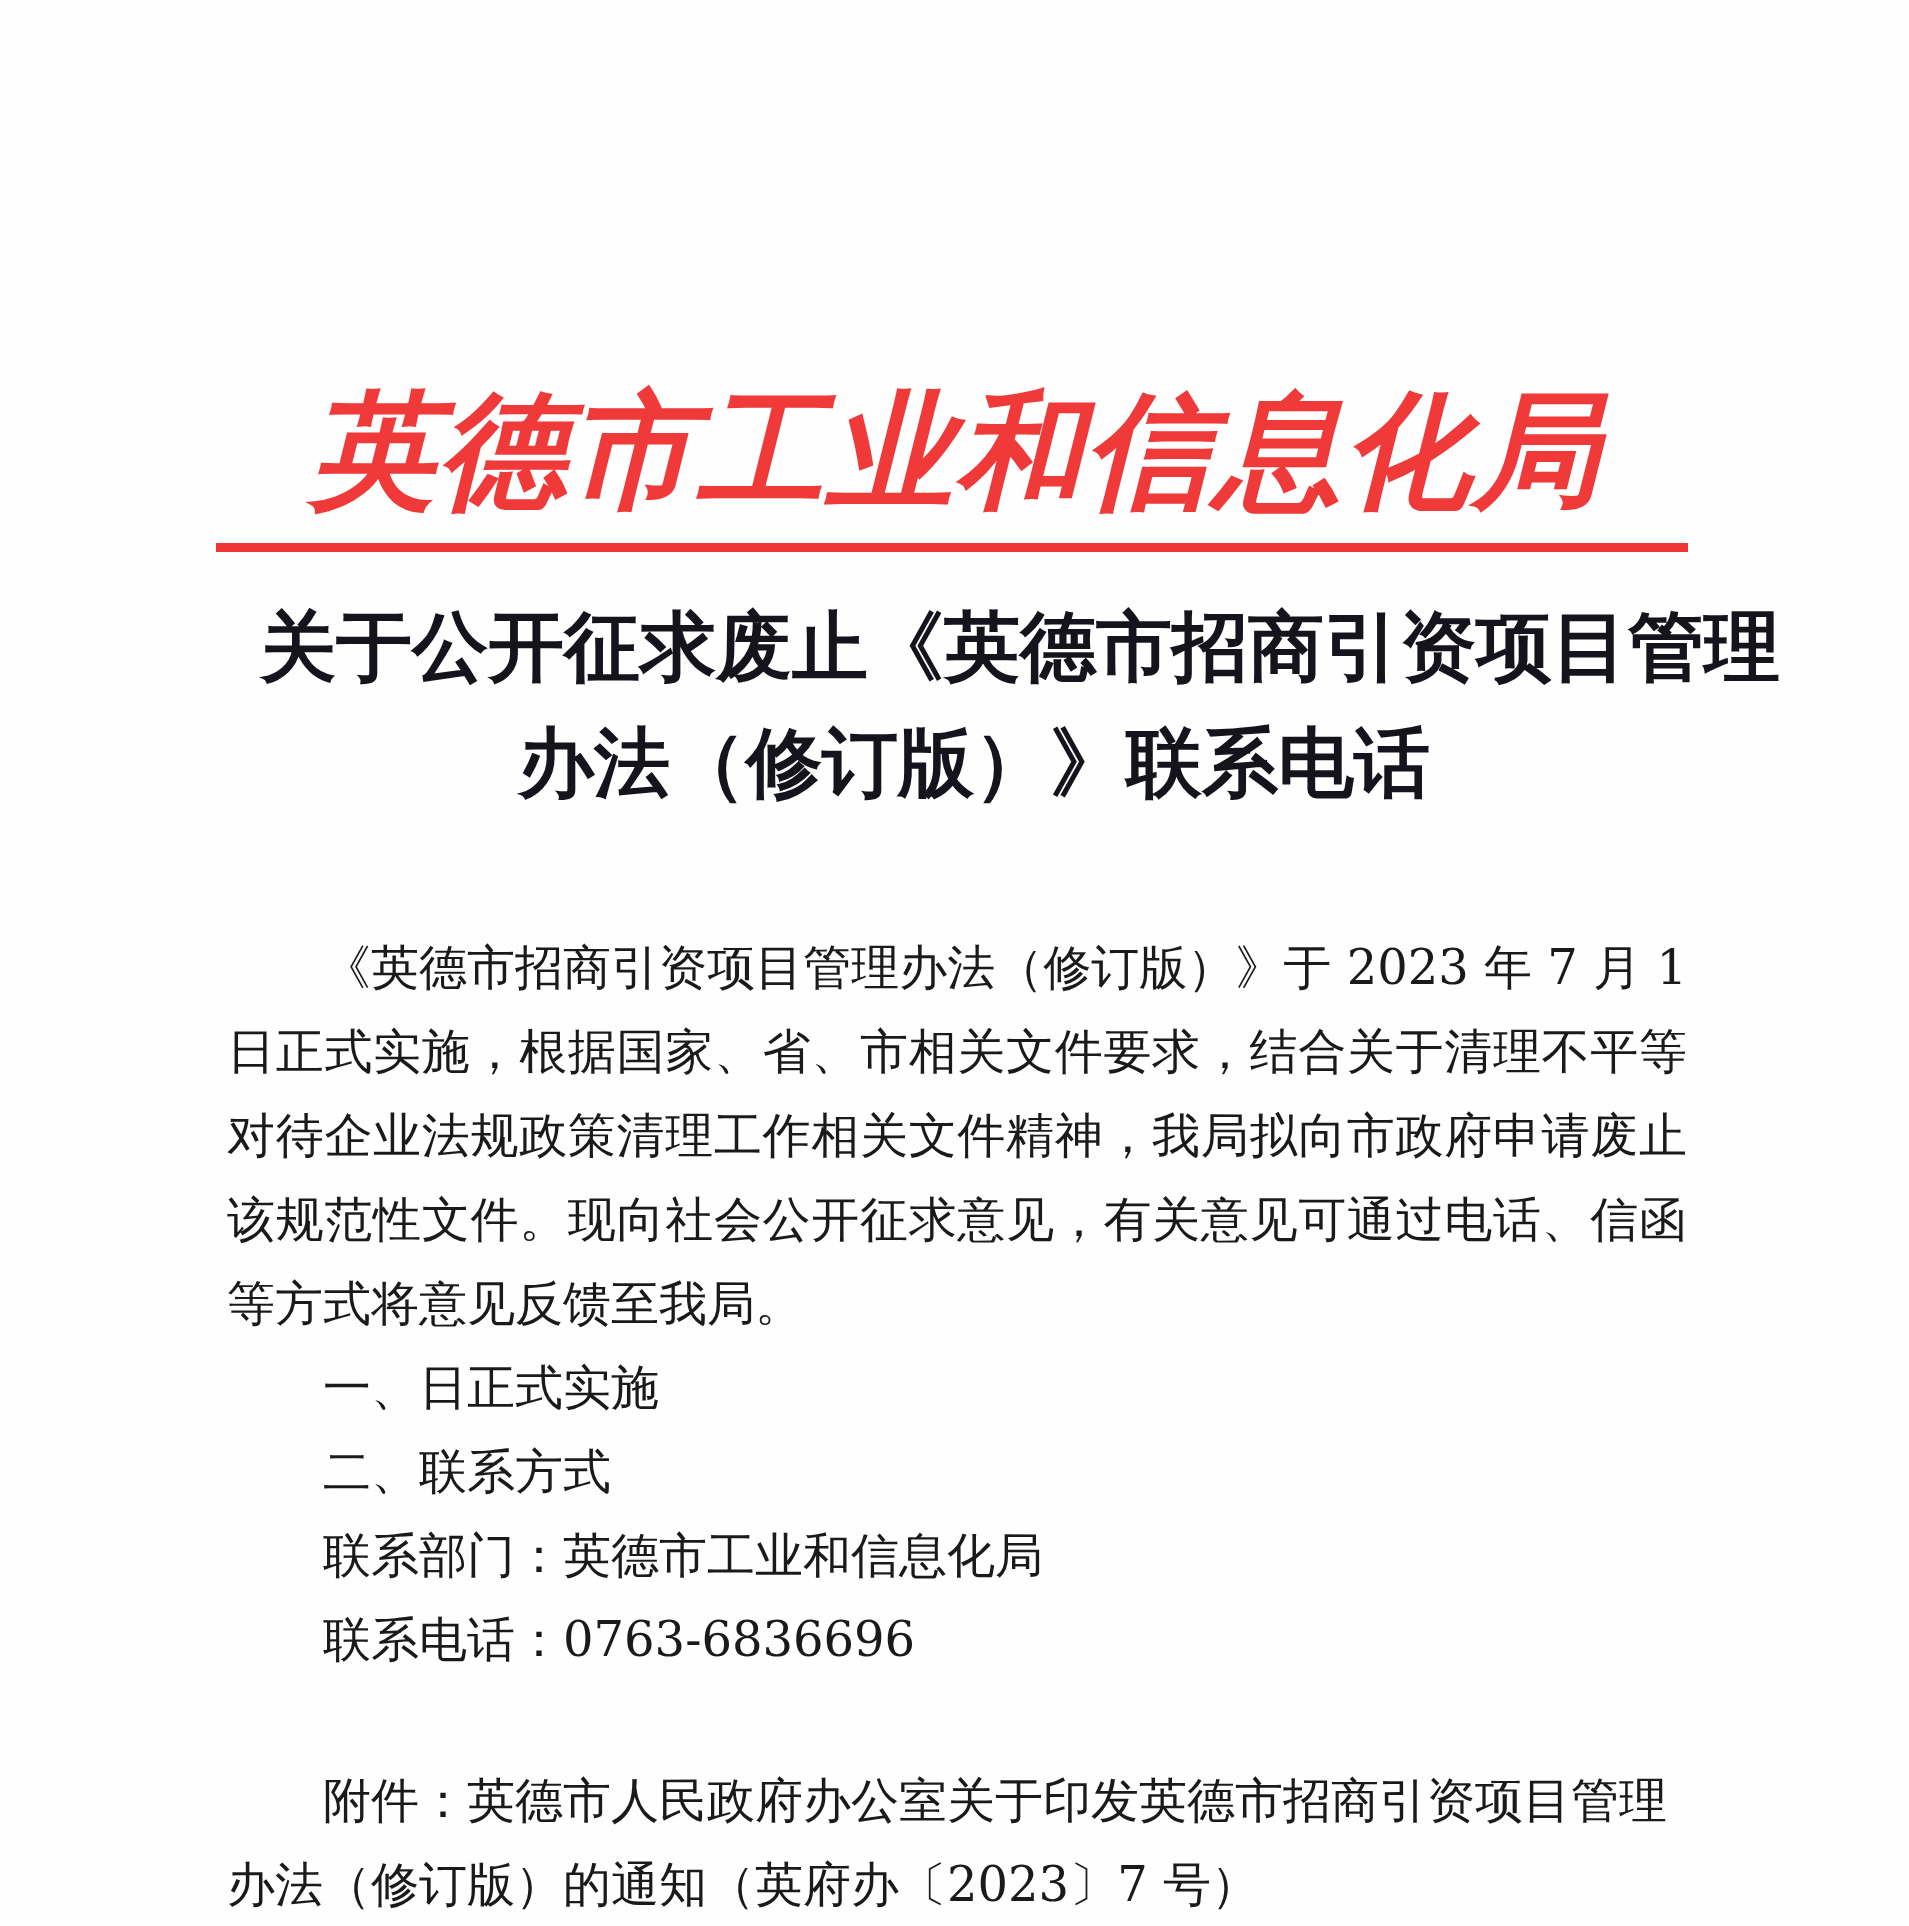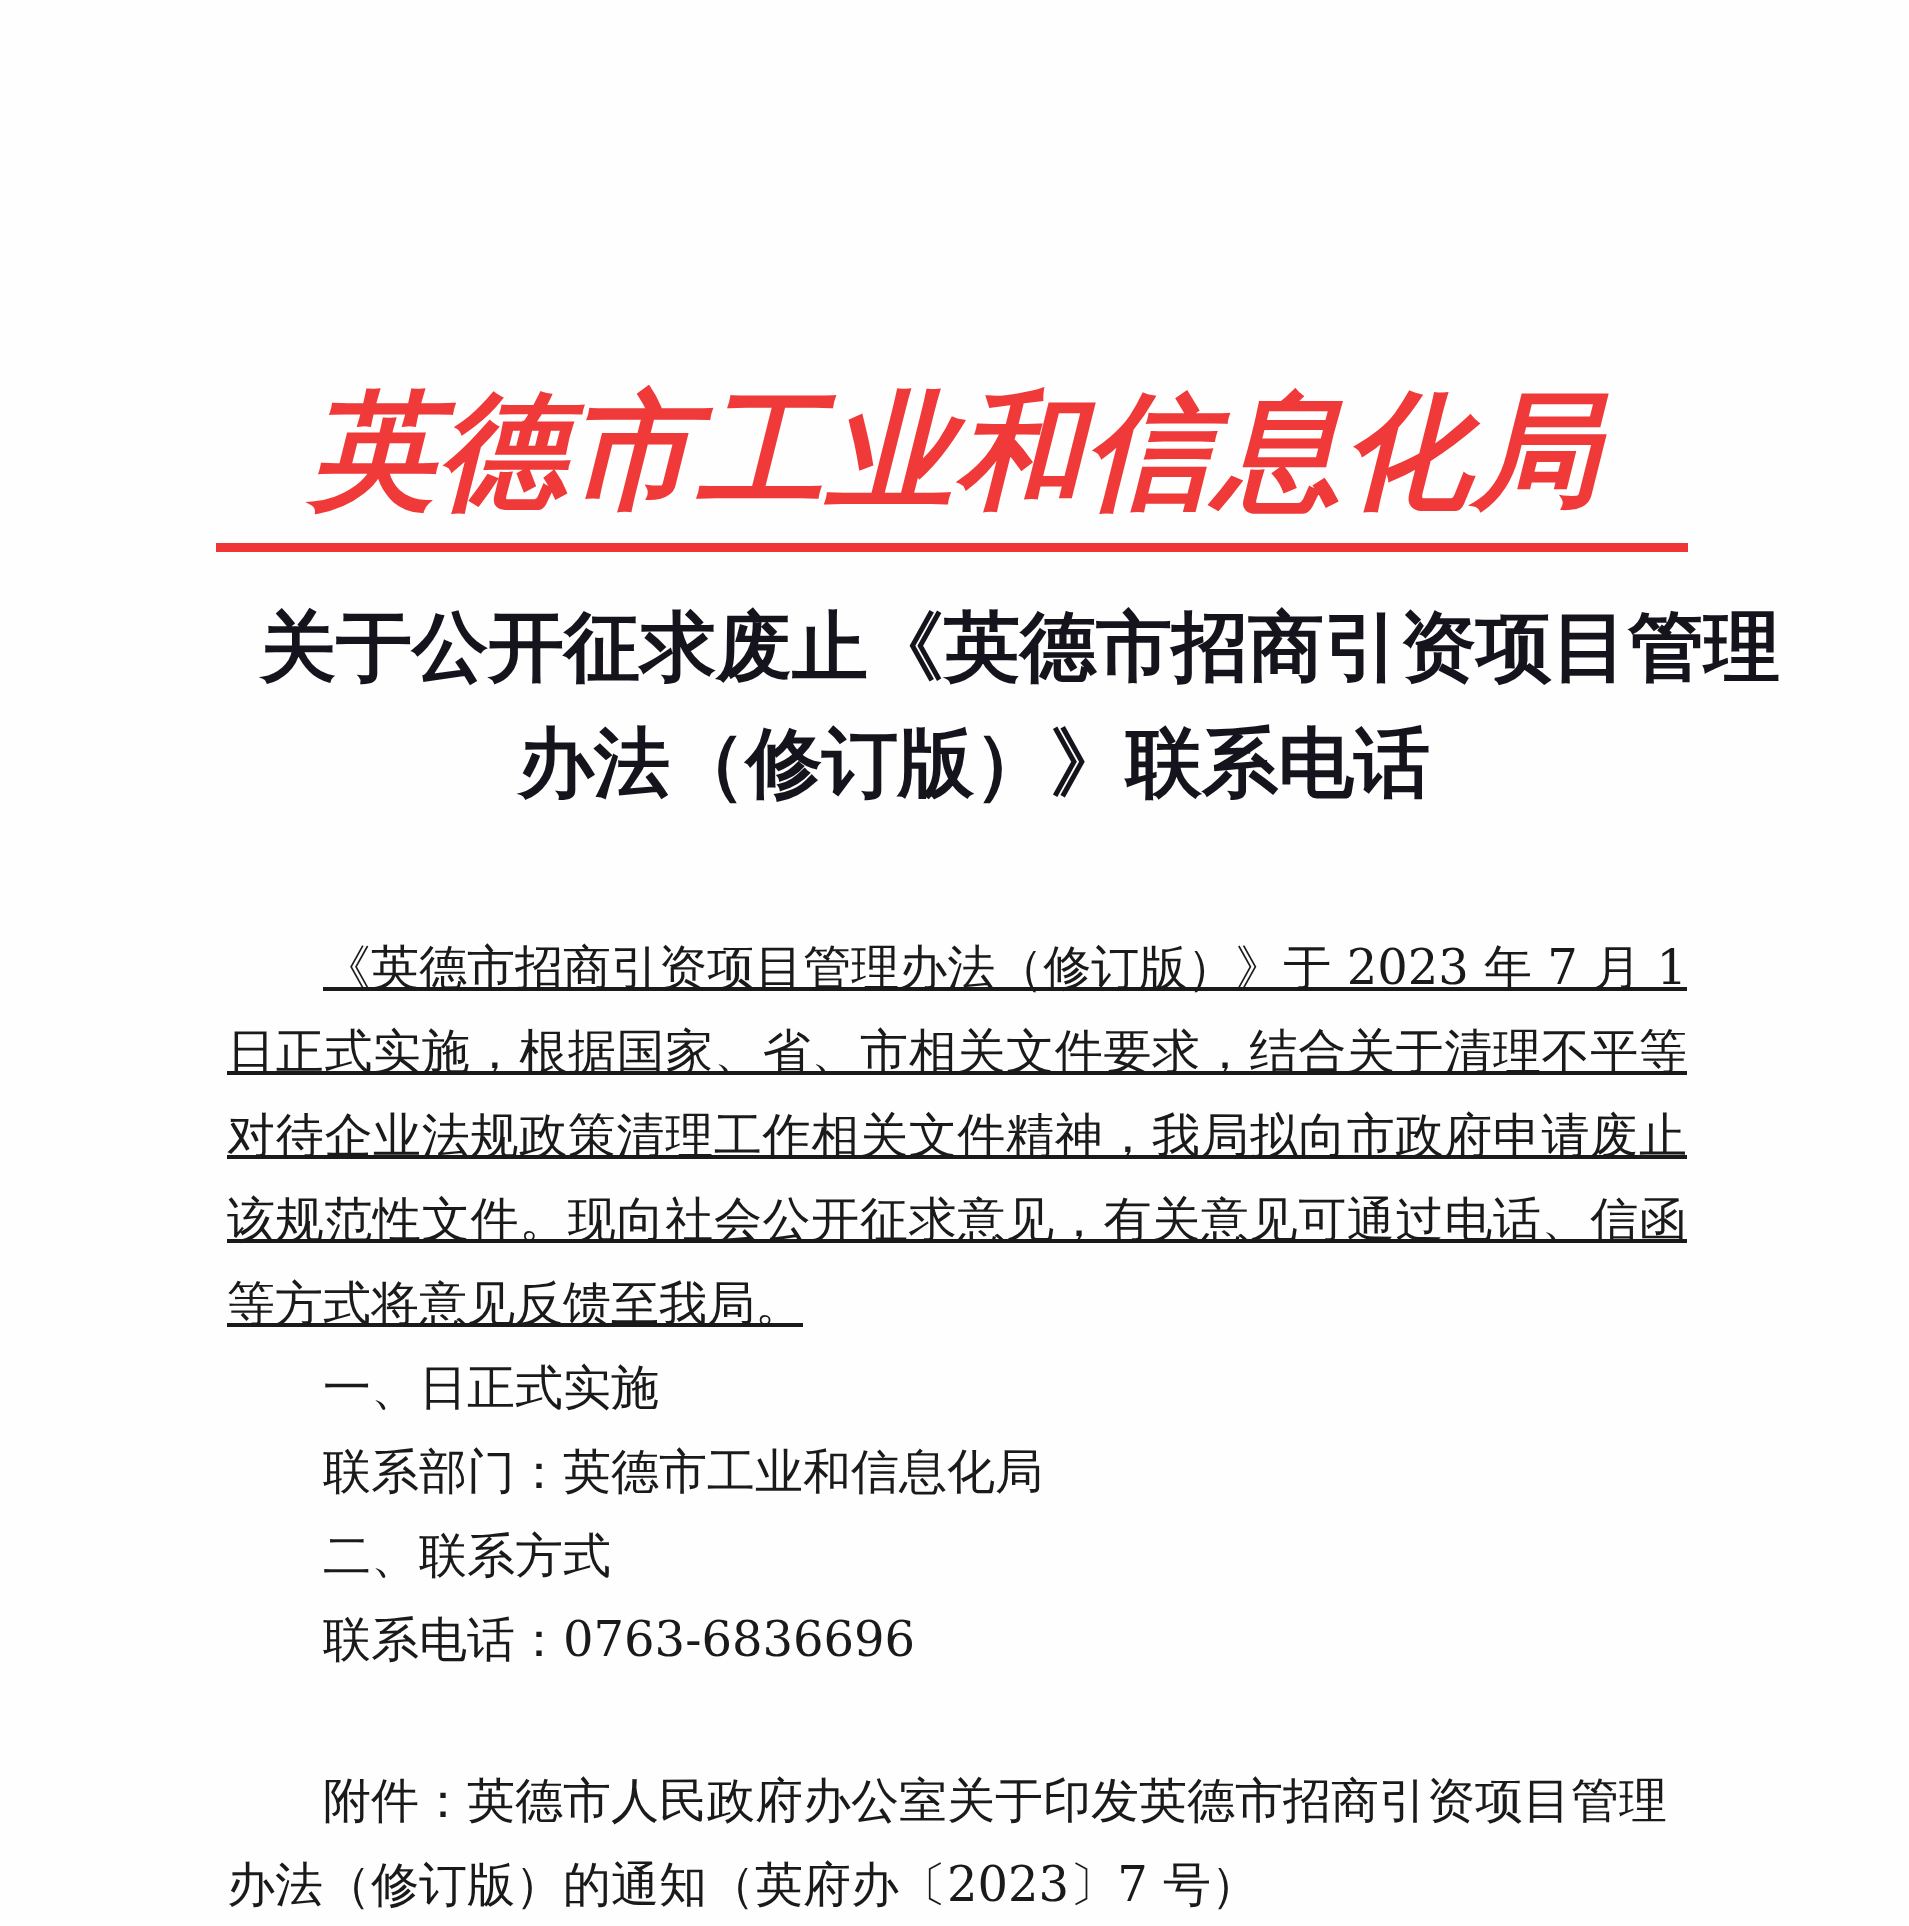--- a/index.html
+++ b/index.html
@@ -29,42 +29,42 @@
       color: #15131c;
     }
     .doc-title .line { display: block; white-space: nowrap; margin-left: 44px; }
 
     .body-text {
       position: absolute; left: 227px; top: 925px; width: 1460px;
       font-size: 48px; line-height: 84px;
       font-family: "DejaVu Serif", "Liberation Serif", serif;
       color: #1a1a1a;
     }
-    .para { margin: 0; text-align: justify; text-align-last: left; text-indent: 96px; text-decoration: underline; }
+    .para { margin: 0; text-align: justify; text-align-last: left; text-indent: 96px; }
     .line-indent { display: block; padding-left: 96px; white-space: nowrap; }
     .gap { height: 77px; }
     .attach { margin: 0; text-indent: 96px; }
   </style>
 </head>
 <body>
 
 <div class="page">
 
   <div class="org-header">英德市工业和信息化局</div>
   <div class="red-rule"></div>
 
   <div class="doc-title">
     <span class="line">关于公开征求废止《英德市招商引资项目管理</span>
     <span class="line">办法（修订版）》联系电话</span>
   </div>
 
   <div class="body-text">
     <p class="para">《英德市招商引资项目管理办法（修订版）》于 2023 年 7 月 1 日正式实施，根据国家、省、市相关文件要求，结合关于清理不平等对待企业法规政策清理工作相关文件精神，我局拟向市政府申请废止该规范性文件。现向社会公开征求意见，有关意见可通过电话、信函等方式将意见反馈至我局。</p>
     <span class="line-indent">一、日正式实施</span>
+    <span class="line-indent">二、联系方式</span>
     <span class="line-indent">联系部门：英德市工业和信息化局</span>
-    <span class="line-indent">二、联系方式</span>
     <span class="line-indent">联系电话：0763-6836696</span>
     <div class="gap"></div>
     <p class="attach">附件：英德市人民政府办公室关于印发英德市招商引资项目管理办法（修订版）的通知（英府办〔2023〕7 号）</p>
   </div>
 
 </div>
 
 
 </body></html>

